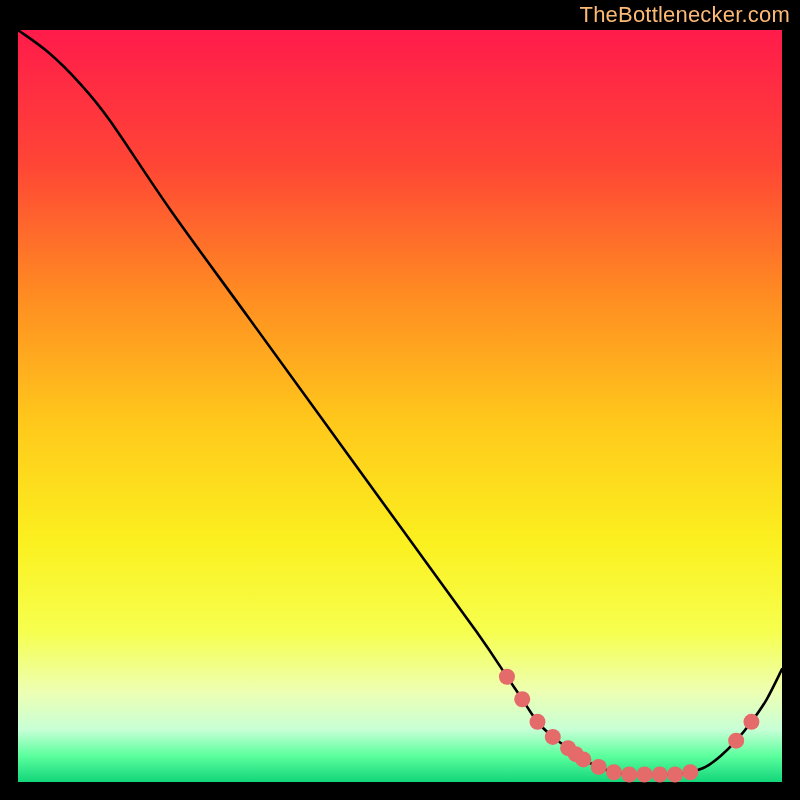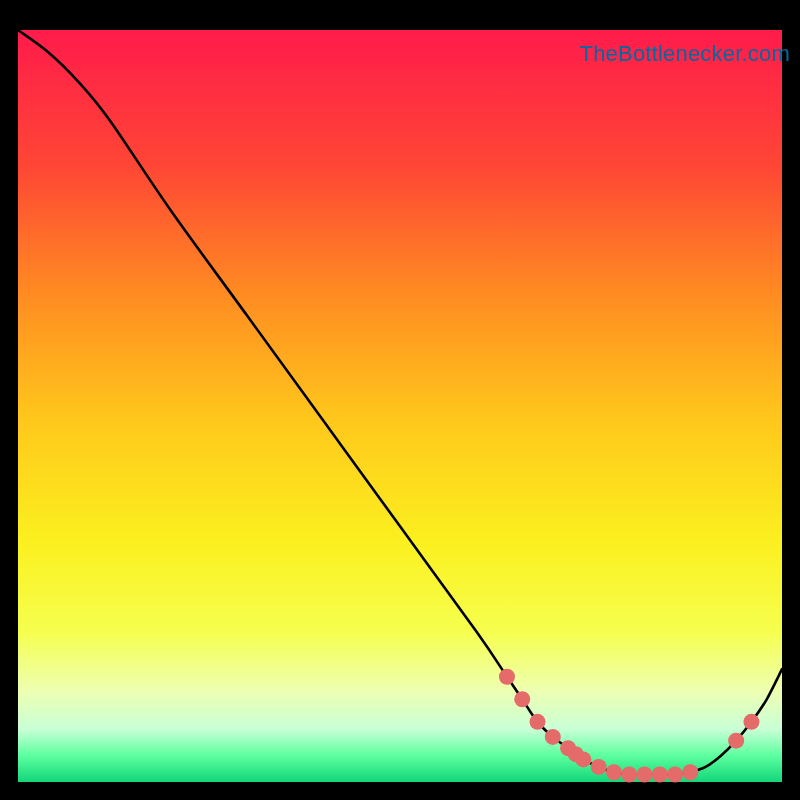--- a/index.html
+++ b/index.html
@@ -15,25 +15,24 @@
     position: absolute;
     left: 0;
     top: 0;
     width: 800px;
     height: 800px;
   }
   .watermark {
     position: absolute;
     top: 2px;
     right: 10px;
-    color: #0369a1;
+    color: #fdba74;
     font-size: 22px;
     font-weight: 400;
     letter-spacing: 0.2px;
-    margin-top: 39px;
   }
   svg { display: block; }
 </style>
 </head>
 <body>
 
 <div class="canvas-wrap">
   <svg id="chart-svg" width="800" height="800" viewBox="0 0 800 800">
     <defs>
       <linearGradient id="bg-grad" x1="0" y1="0" x2="0" y2="1">

